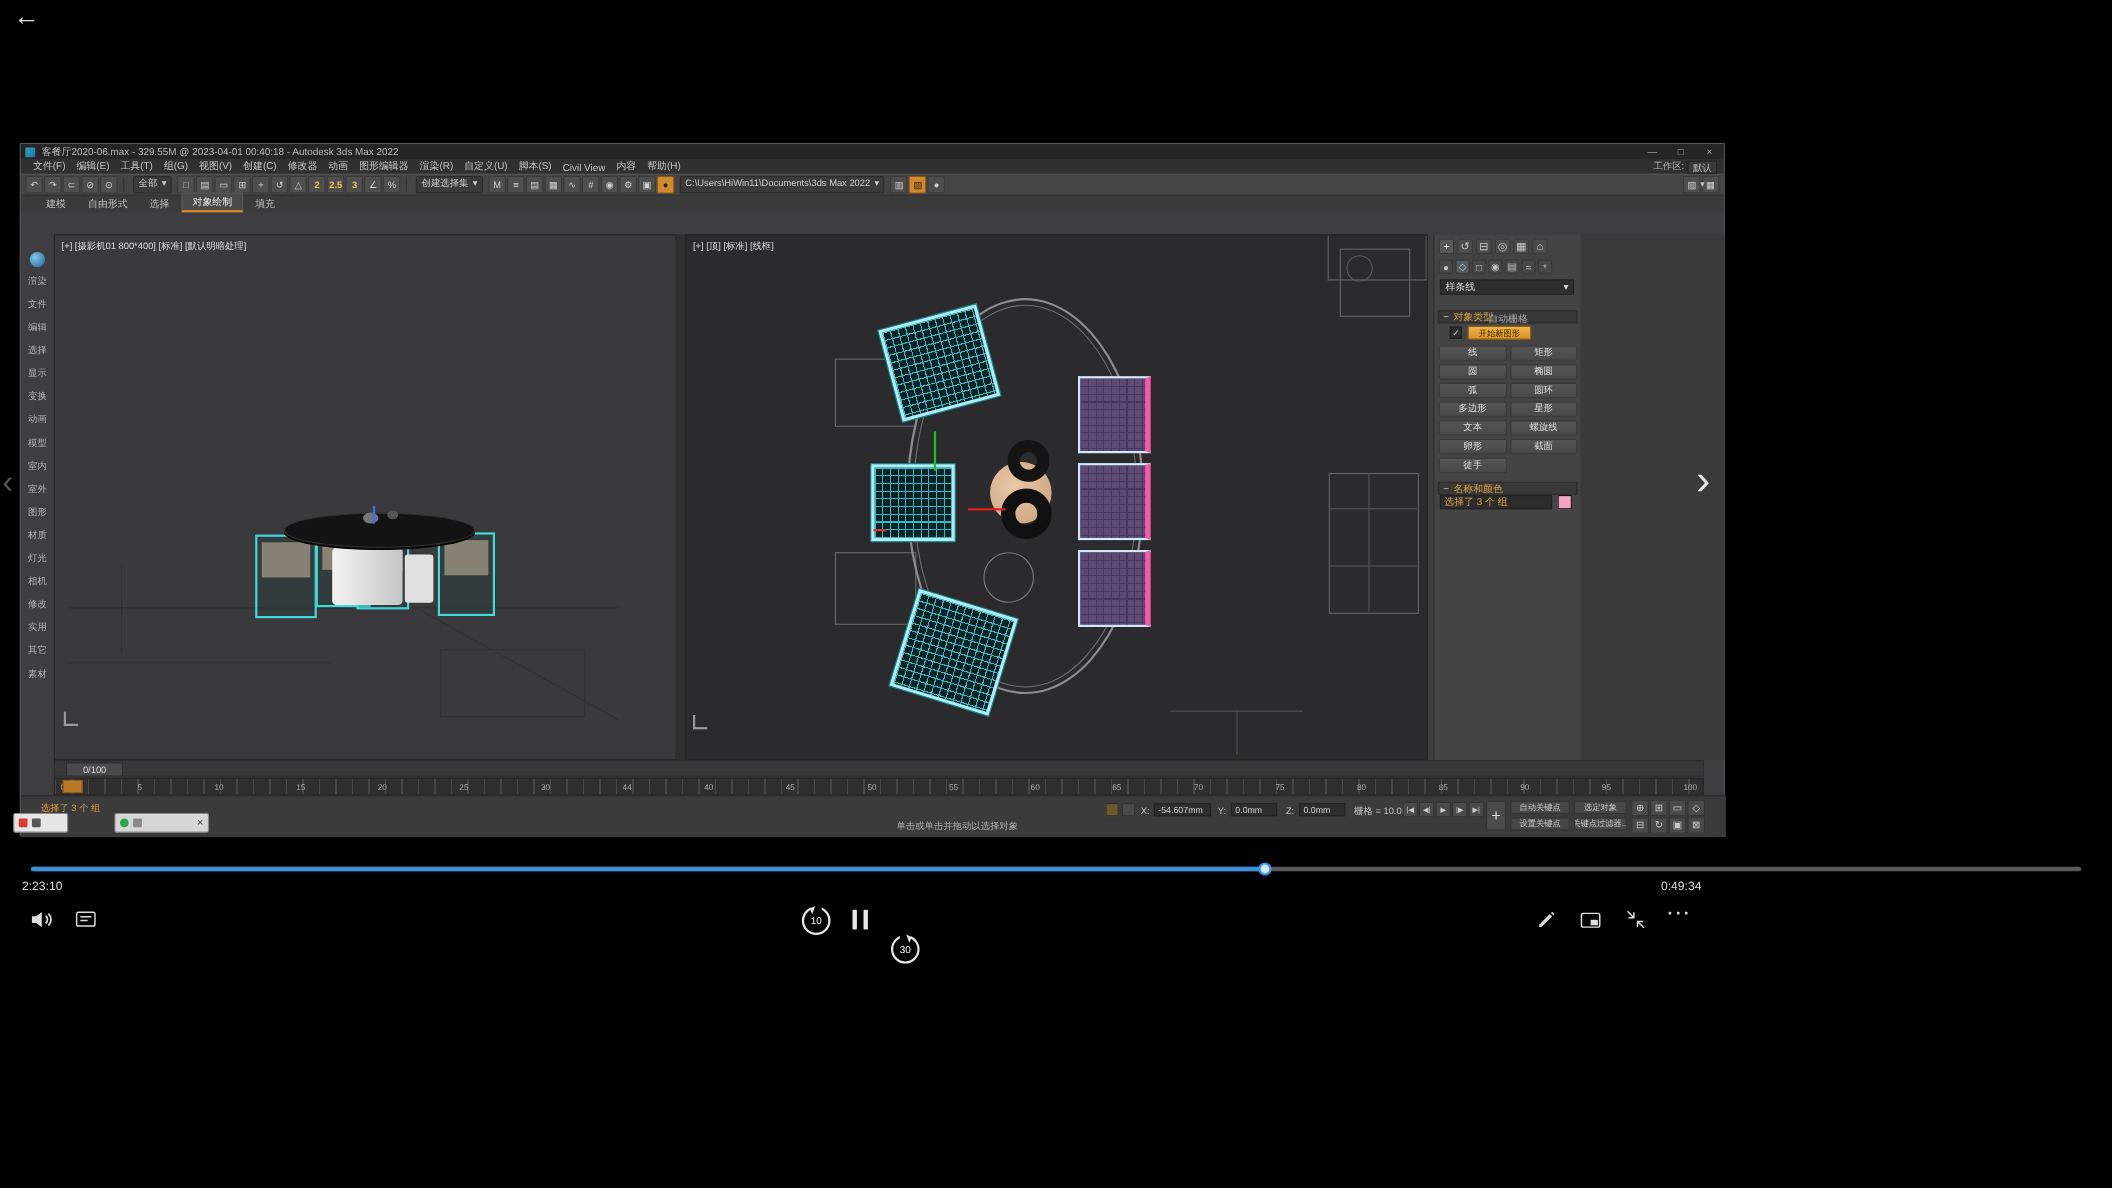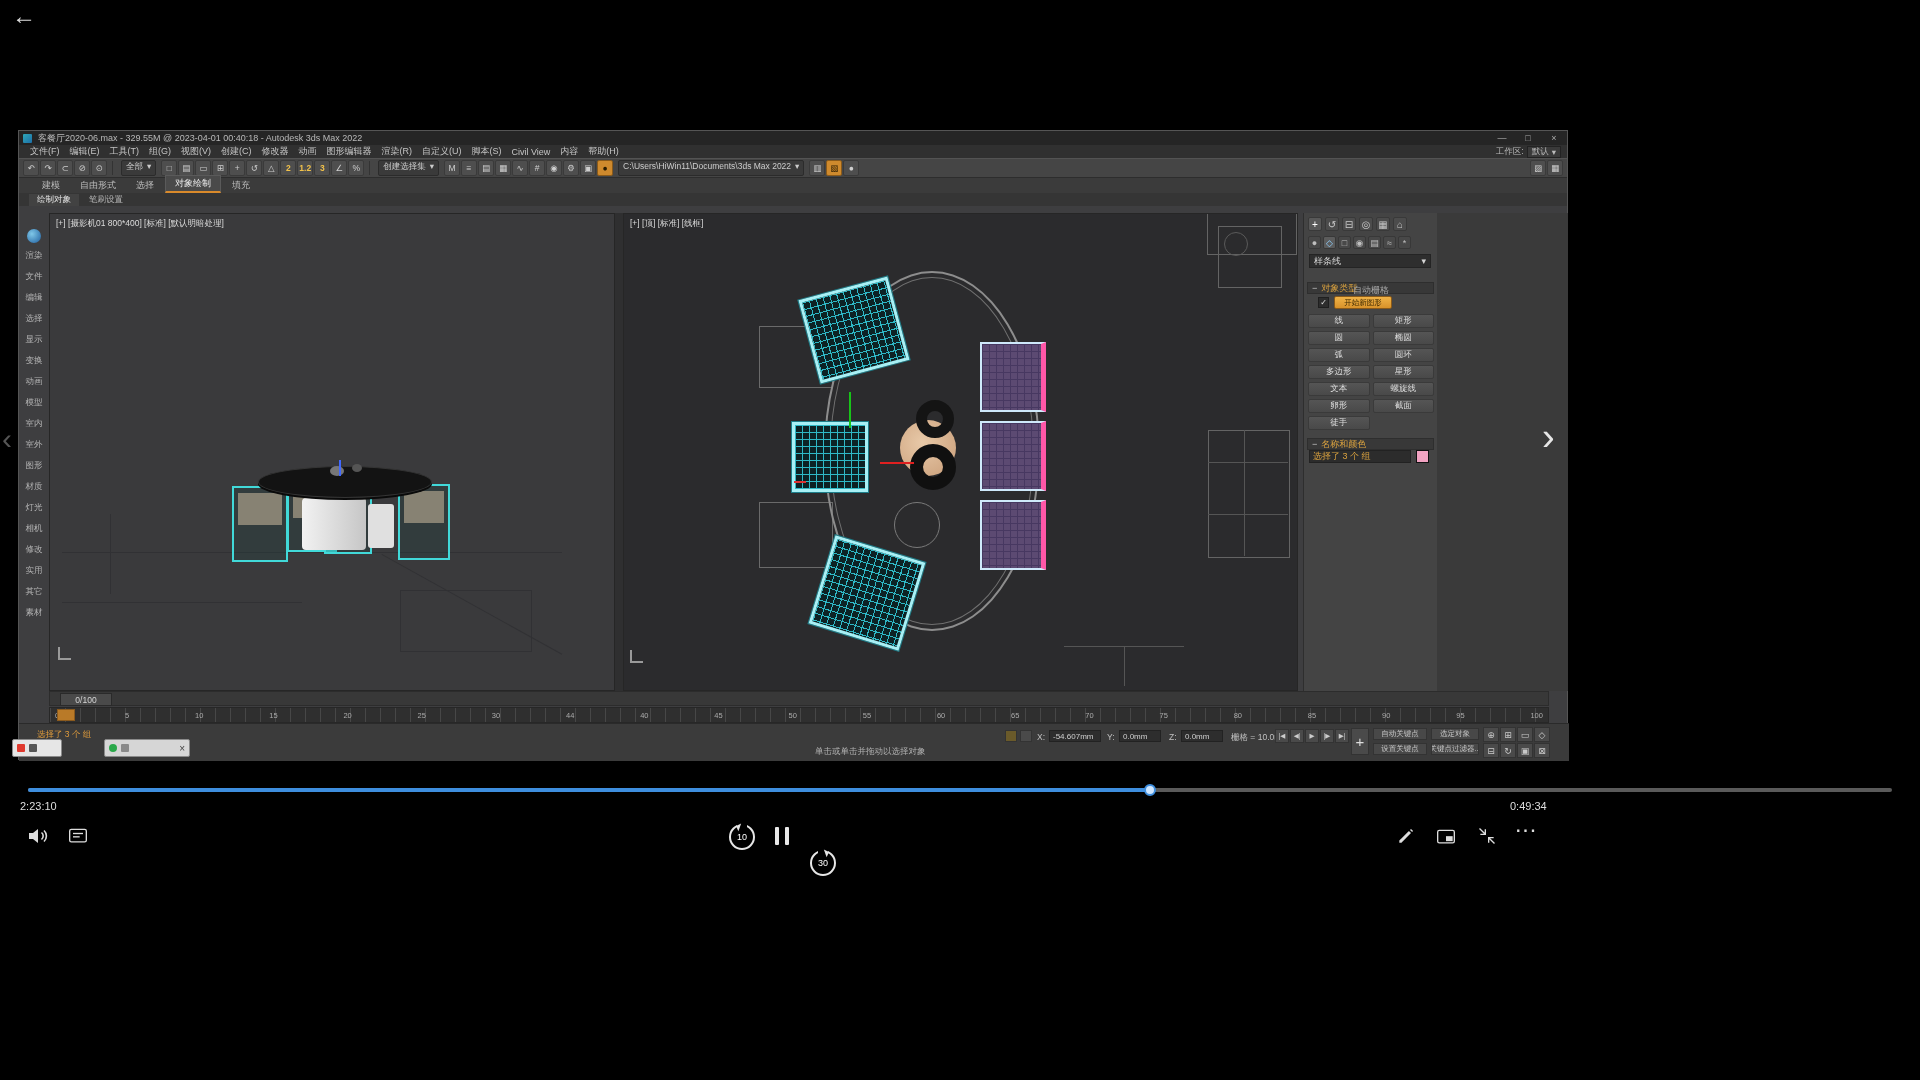--- a/index.html
+++ b/index.html
@@ -11,21 +11,21 @@
   .maxwin{position:absolute;left:18px;top:130px;width:1550px;height:630px;background:#3e3e40;
     border:1px solid #555;box-sizing:border-box;font-size:9px;color:#c8c8c8;}
   .titlebar{position:absolute;left:0;top:0;width:100%;height:14px;background:#252525;display:flex;align-items:center;gap:6px;padding-left:4px;box-sizing:border-box;}
   .appicon{width:9px;height:9px;background:linear-gradient(135deg,#2fa8b8,#1d6fa8);border-radius:1px;flex:none;}
   .title{font-size:9px;color:#b9b9b9;white-space:nowrap;}
   .winbtns{margin-left:auto;display:flex;}
   .wbtn{width:26px;height:14px;display:flex;align-items:center;justify-content:center;color:#aaa;font-size:9px;}
   .menubar{position:absolute;left:0;top:14px;width:100%;height:13px;background:#303030;display:flex;align-items:center;padding-left:6px;box-sizing:border-box;}
   .menu-item{padding:0 5px;font-size:9px;color:#c4c4c4;white-space:nowrap;}
   .workspace{position:absolute;right:6px;top:15px;display:flex;align-items:center;gap:3px;font-size:8.5px;color:#bbb;z-index:2;}
-  .ws-box{border:1px solid #222;background:#3a3a3a;padding:0 4px;height:10px;display:flex;align-items:center;gap:3px;}
+  .ws-box{border:1px solid #222;background:#3a3a3a;padding:0 4px;height:10px;display:flex;align-items:center;gap:3px;flex-direction:column;}
 
   .toolbar{position:absolute;left:0;top:27px;width:100%;height:20px;background:#454545;border-top:1px solid #535353;border-bottom:1px solid #2d2d2d;display:flex;align-items:center;gap:2px;padding:0 4px;box-sizing:border-box;}
   .tbgrp{display:inline-flex;gap:1px;align-items:center;}
   .tbgrp.right{margin-left:auto;}
   .tb-icon{width:16px;height:16px;background:#4e4e4e;border:1px solid #3a3a3a;border-radius:2px;display:flex;align-items:center;justify-content:center;font-size:8.5px;color:#cfcfcf;box-sizing:border-box;overflow:hidden;}
   .tb-icon.acc{color:#f2c24a;font-weight:bold;}
   .tb-icon.org{background:#cf8a2d;border-color:#8a5a1a;color:#2b1c00;}
   .tb-drop{height:14px;background:#3a3a3a;border:1px solid #2b2b2b;color:#ccc;font-size:8.5px;display:inline-flex;align-items:flex-start;padding:0 4px;gap:4px;border-radius:2px;white-space:nowrap;margin:0 3px;}
   .tb-sep{width:1px;height:14px;background:#333;margin:0 3px;}
 
@@ -192,21 +192,21 @@
         </span>
       <span class="tbgrp">
           <span class="tb-icon">□</span>
           <span class="tb-icon">▤</span>
           <span class="tb-icon">▭</span>
           <span class="tb-icon">⊞</span>
           <span class="tb-icon">+</span>
           <span class="tb-icon">↺</span>
           <span class="tb-icon">△</span>
           <span class="tb-icon acc">2</span>
-          <span class="tb-icon acc">1.2</span>
+          <span class="tb-icon acc">2.5</span>
           <span class="tb-icon acc">3</span>
           <span class="tb-icon">∠</span>
           <span class="tb-icon">%</span>
         </span>
       <span class="tb-sep"></span>
       <span class="tb-drop">
           <span>创建选择集</span>
           <span>▾</span>
         </span>
       <span class="tbgrp">
@@ -236,25 +236,20 @@
         </span>
     </div>
 
     <div class="ribbontabs">
 
     <span class="rtab">建模</span>
         <span class="rtab">自由形式</span>
         <span class="rtab">选择</span>
         <span class="rtab on">对象绘制</span>
         <span class="rtab">填充</span>
-      </div>
-    <div class="subtabs">
-
-    <span class="stab on">绘制对象</span>
-        <span class="stab">笔刷设置</span>
       </div>
 
     <div class="rail">
       <span class="rail-logo"></span>
       <div class="rail-items">
 
       <span class="rail-item">渲染</span>
           <span class="rail-item">文件</span>
           <span class="rail-item">编辑</span>
           <span class="rail-item">选择</span>

